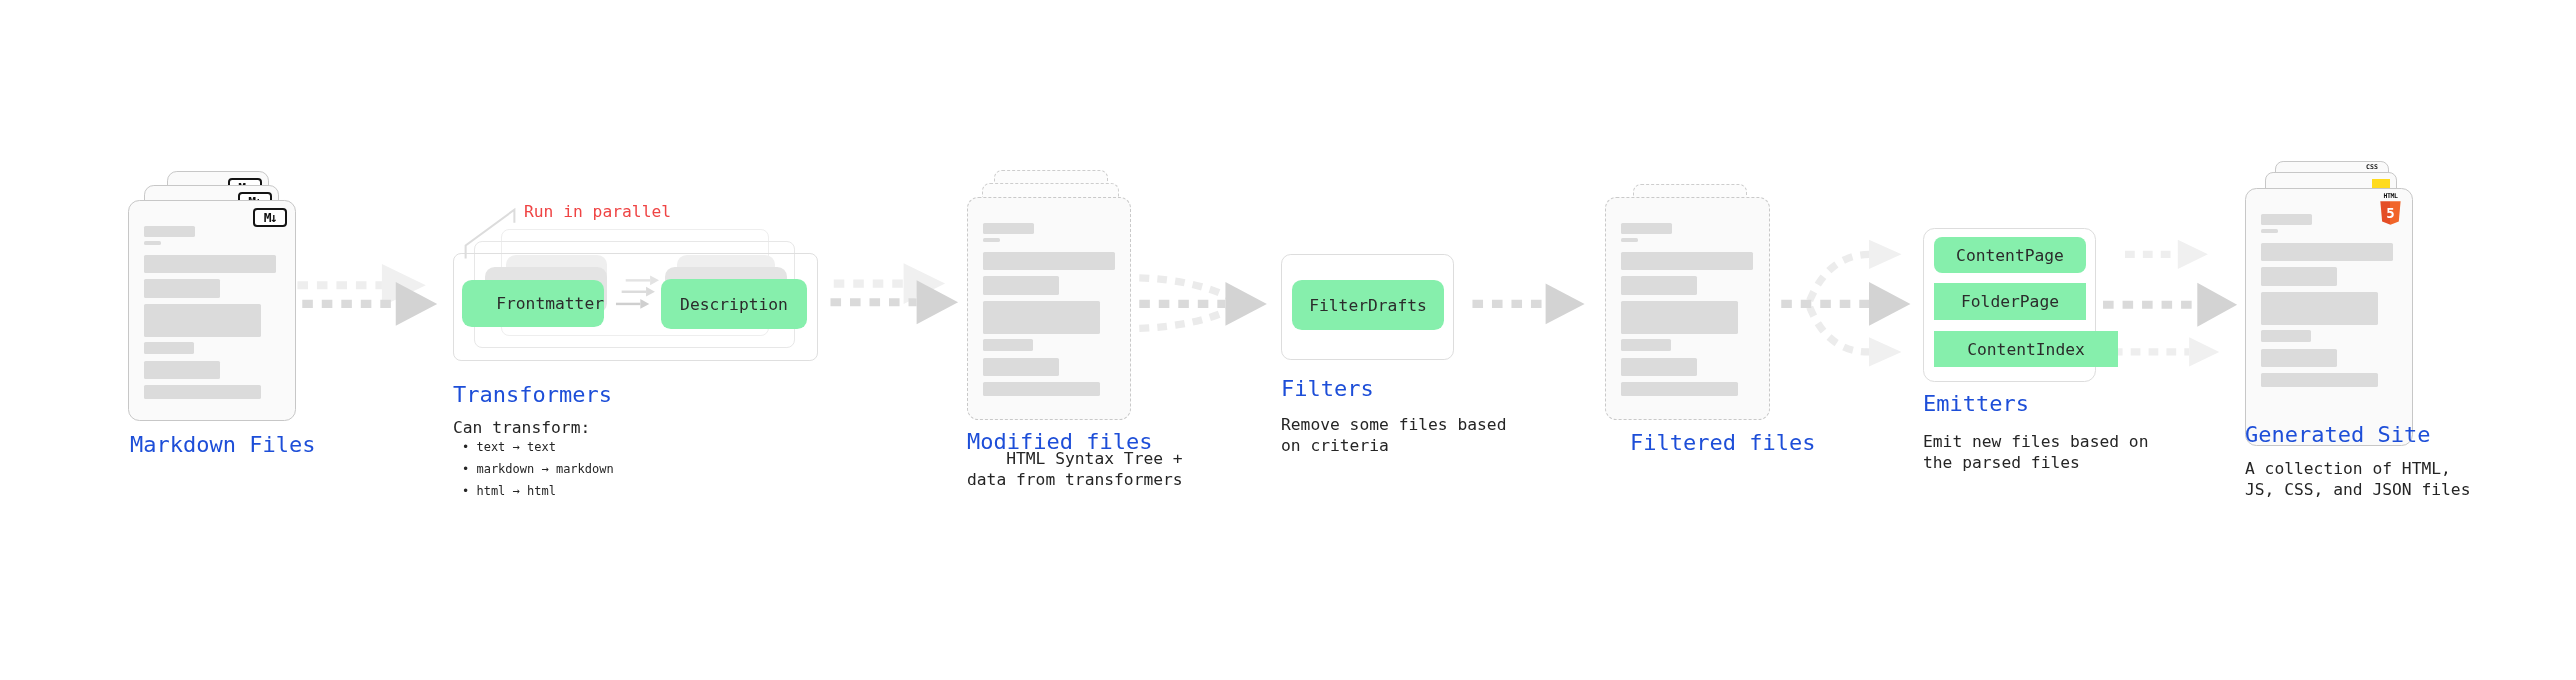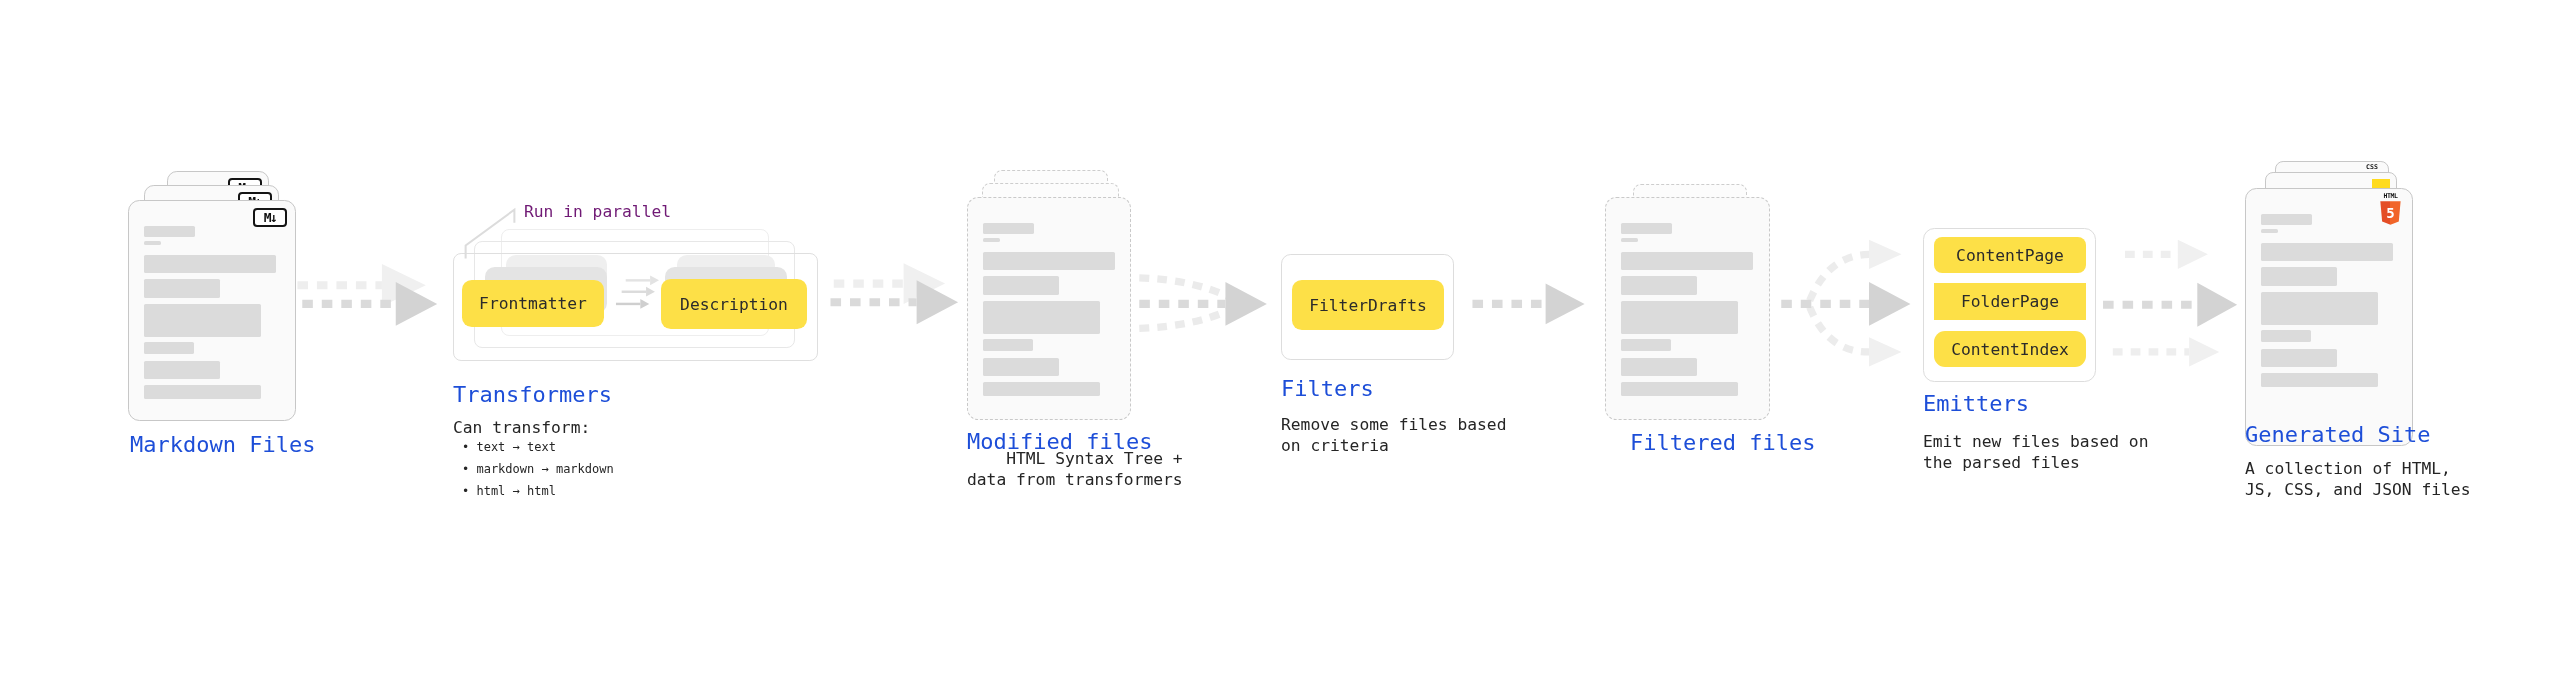--- a/index.html
+++ b/index.html
@@ -21,29 +21,29 @@
   .b4{top:78px;width:76px;height:18.7px;}
   .b5{top:103px;width:117px;height:32.5px;}
   .b6{top:141px;width:50px;height:12.2px;}
   .b7{top:160px;width:76px;height:18px;}
   .b8{top:184px;width:117px;height:14px;}
   
   .mdicon{position:absolute;width:34px;height:19.5px;border:2.4px solid #141414;border-radius:4.1px;background:#fff;
     display:flex;align-items:center;justify-content:center;font-weight:bold;font-size:13px;color:#111;letter-spacing:-1.6px;box-sizing:border-box;}
   
   .box{position:absolute;border-radius:9.8px;box-sizing:border-box;background:transparent;}
-  .pill{position:absolute;border-radius:9.8px;background:#fde047;display:flex;align-items:center;justify-content:center;
+  .pill{position:absolute;border-radius:9.8px;background:#86efac;display:flex;align-items:center;justify-content:center;
     font-size:16.3px;color:#2b2b2b;box-sizing:border-box;}
   .ghost2{background:#e4e4e4;}
   .ghost3{background:#efefef;}
   
   .h{position:absolute;font-size:22px;color:#1d4ed8;white-space:nowrap;}
   .sub{position:absolute;font-size:16.3px;color:#252525;line-height:21px;white-space:pre-line;}
   .bullet{position:absolute;font-size:12px;color:#252525;white-space:nowrap;}
-  .annot{position:absolute;font-size:16.3px;color:#701a75;white-space:nowrap;}
+  .annot{position:absolute;font-size:16.3px;color:#ef4444;white-space:nowrap;}
   
   .cssbadge{position:absolute;width:14.6px;}
   .cssbadge .t{font-size:6.5px;font-weight:bold;color:#111;line-height:6.5px;display:block;}
   .cssbadge .u{display:block;height:3.3px;background:#2766ee;border-radius:0.8px;margin-top:0.8px;}
   .jsbadge{position:absolute;background:#ffdb1e;width:18px;height:11.4px;}
   .html5{position:absolute;width:20.3px;text-align:center;}
   .html5 .t{font-size:6.5px;font-weight:bold;color:#111;line-height:7.3px;display:block;letter-spacing:-0.4px;}
   .html5 .shield{width:20.3px;height:23.6px;margin-top:0.8px;background:linear-gradient(90deg,#e44d26 50%,#f16529 50%);
     clip-path:polygon(0 0,100% 0,91% 86%,50% 100%,9% 86%);display:flex;align-items:center;justify-content:center;
     color:#fff;font-weight:bold;font-size:14px;}
@@ -135,21 +135,21 @@
     <div class="h" style="left:130px;top:432px;">Markdown Files</div>
   </div>
 
   <div>
     <div class="box" style="left:501px;top:229px;width:268px;height:107px;border:1.6px solid #eeeeee;border-radius:8.1px;"></div>
     <div class="box" style="left:474px;top:241px;width:321px;height:107px;border:1.6px solid #e7e7e7;border-radius:8.1px;"></div>
     <div class="box" style="left:453px;top:253px;width:365px;height:108px;border:1.6px solid #dfdfdf;border-radius:8.1px;"></div>
 
     <div class="pill ghost3" style="left:506px;top:255px;width:101px;height:45px;"></div>
     <div class="pill ghost2" style="left:485px;top:267px;width:122px;height:46px;"></div>
-    <div class="pill" style="left:462px;top:280px;width:142px;height:47px;">
+    <div class="pill" style="left:462px;top:280px;width:142px;height:47px;justify-content:flex-end;">
         <span>Frontmatter</span>
       </div>
 
     <div class="pill ghost3" style="left:677px;top:255px;width:98px;height:45px;"></div>
     <div class="pill ghost2" style="left:665px;top:267px;width:122px;height:46px;"></div>
     <div class="pill" style="left:661px;top:279px;width:146px;height:50px;">
         <span>Description</span>
       </div>
 
     <div class="annot" style="left:524px;top:202px;">Run in parallel</div>
@@ -205,21 +205,21 @@
   </div>
 
   <div>
     <div class="box" style="left:1923px;top:228px;width:173px;height:154px;border:1.6px solid #dddddd;background:#ffffff;border-radius:11.4px;"></div>
     <div class="pill" style="left:1934px;top:237px;width:152px;height:36px;border-radius:8.1px;">
         <span>ContentPage</span>
       </div>
     <div class="pill" style="left:1934px;top:283px;width:152px;height:37px;border-radius:0;">
         <span>FolderPage</span>
       </div>
-    <div class="pill" style="left:1934px;top:331px;width:152px;height:36px;border-radius:11px;">
+    <div class="pill" style="left:1934px;top:331px;width:184px;height:36px;border-radius:0;">
         <span>ContentIndex</span>
       </div>
     <div class="h" style="left:1923px;top:391px;">Emitters</div>
     <div class="sub" style="left:1923px;top:431px;">Emit new files based on
 the parsed files</div>
   </div>
 
   <div>
     <div class="peek solid" style="left:2275px;top:161px;width:114px;height:32.5px;border-radius:8.1px 8.1px 0 0;">
       <div class="cssbadge" style="right:7.3px;top:2.4px;">

